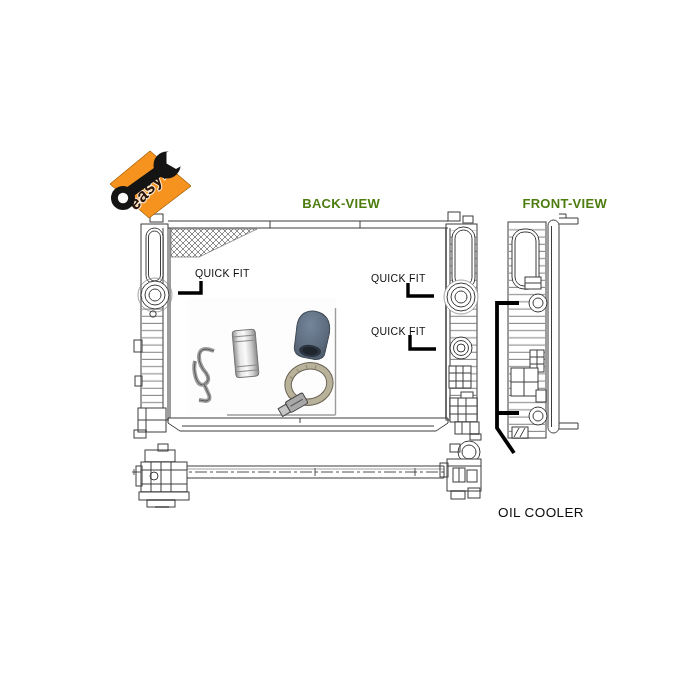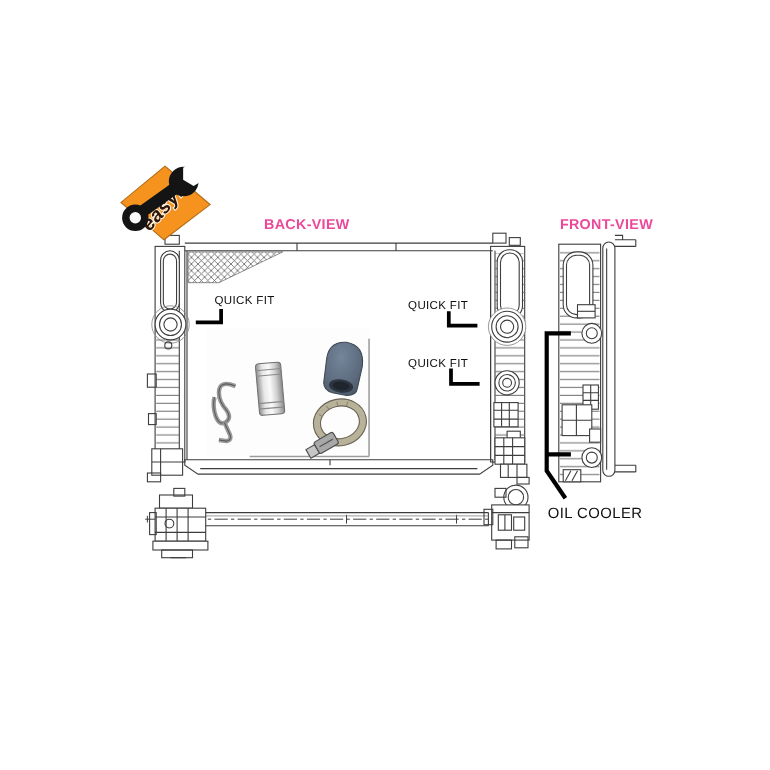--- a/index.html
+++ b/index.html
@@ -2,30 +2,30 @@
 <html><head>
 <meta charset="utf-8">
 <style>
   html,body { margin:0; padding:0; background:#ffffff; }
   .canvas {
     position:relative; width:700px; height:700px; background:#ffffff;
     font-family:"Liberation Sans", sans-serif; overflow:hidden;
   }
   .canvas svg { position:absolute; left:0; top:0; }
   .title {
-    position:absolute; font-weight:bold; font-size:13px; color:#ec4899;
-    letter-spacing:0.3px; white-space:nowrap; text-align:left;
+    position:absolute; font-weight:bold; font-size:13px; color:#4d7c0f;
+    letter-spacing:0.3px; white-space:nowrap; text-align:right;
   }
   .callout {
     position:absolute; font-weight:normal; font-size:10.5px; color:#0e0e0e;
     letter-spacing:0.3px; white-space:nowrap;
   }
-  .callout.oil { font-size:13.5px; letter-spacing:0.4px; }
+  .callout.oil { font-size:13.5px; letter-spacing:0.4px;margin-top:46px; }
   #title-back  { left:240px; top:196px; width:140px; }
-  #title-front { left:509px; top:196px; width:118px; }
+  #title-front { left:489px; top:196px; width:118px; }
   #qf1 { left:195px; top:267px; }
   #qf2 { left:371px; top:272px; }
   #qf3 { left:371px; top:325px; }
   #oilcooler { left:498px; top:459px; }
 </style>
 </head>
 <body>
 
 <div class="canvas">
 

